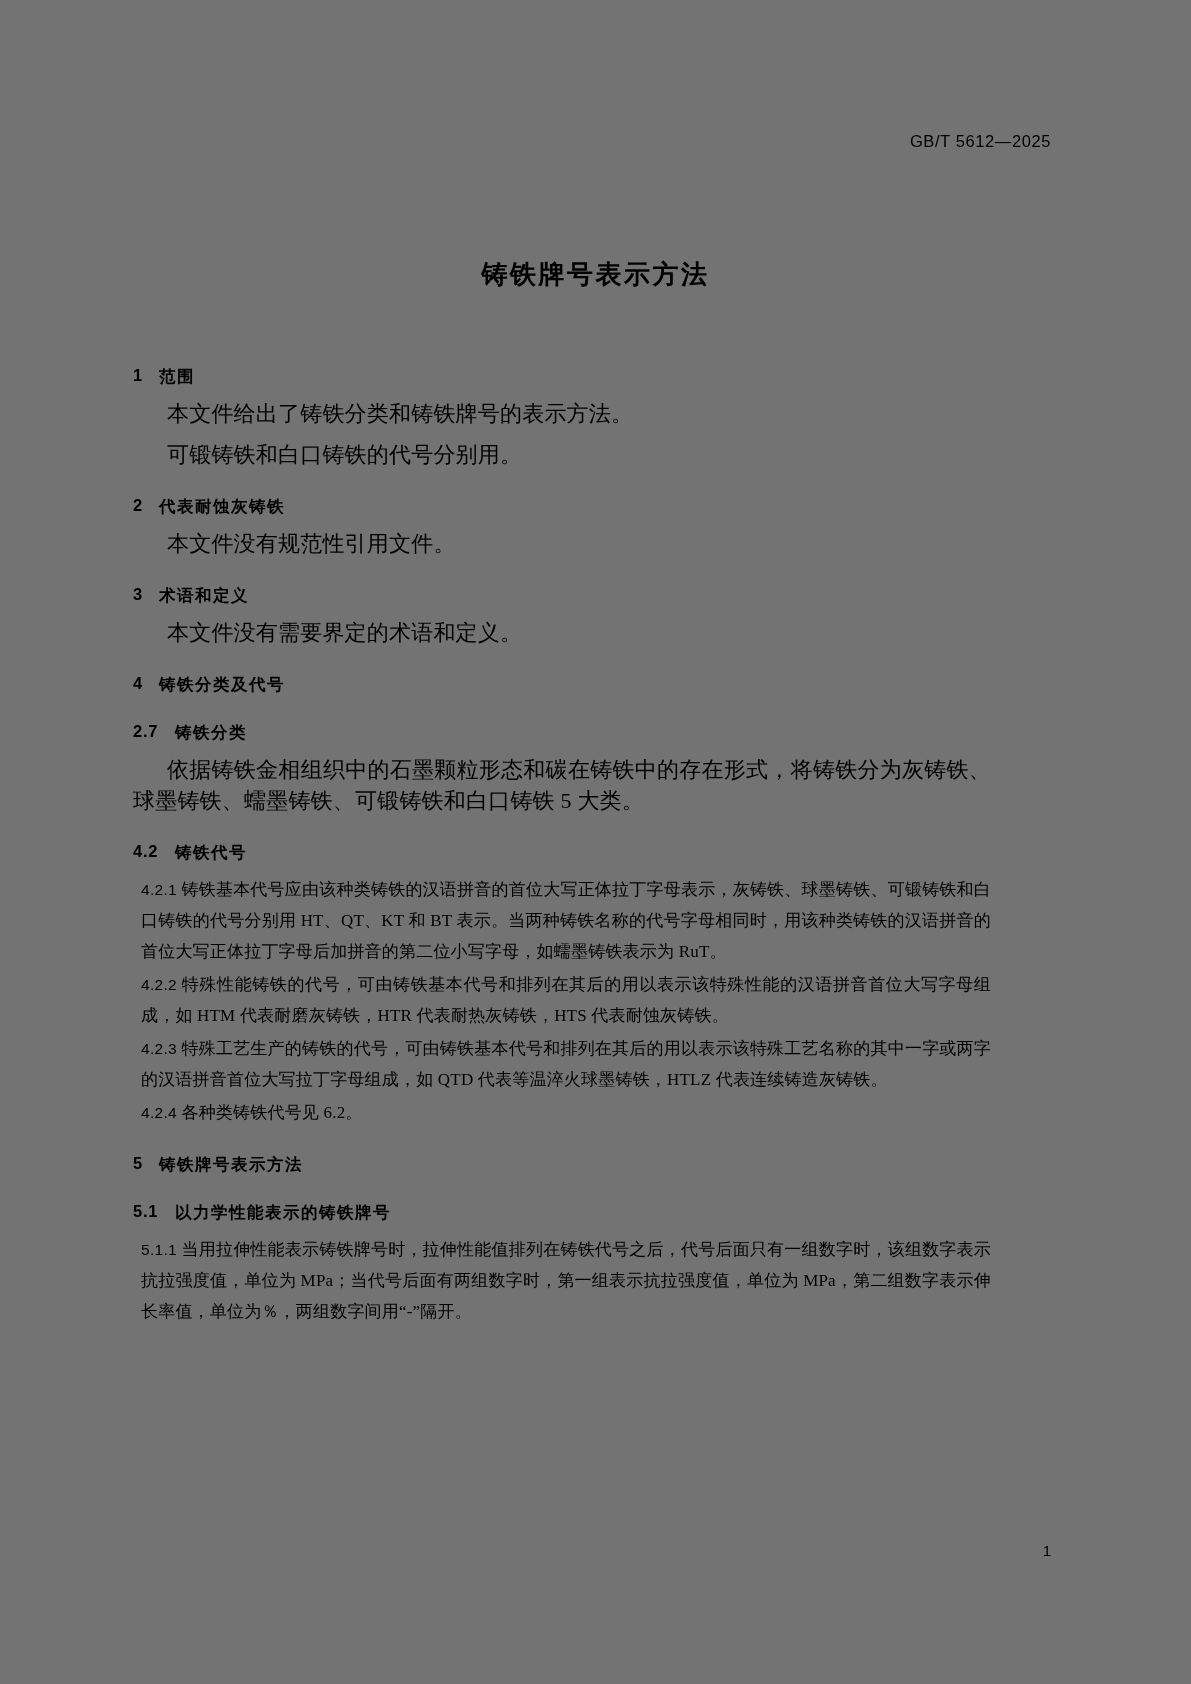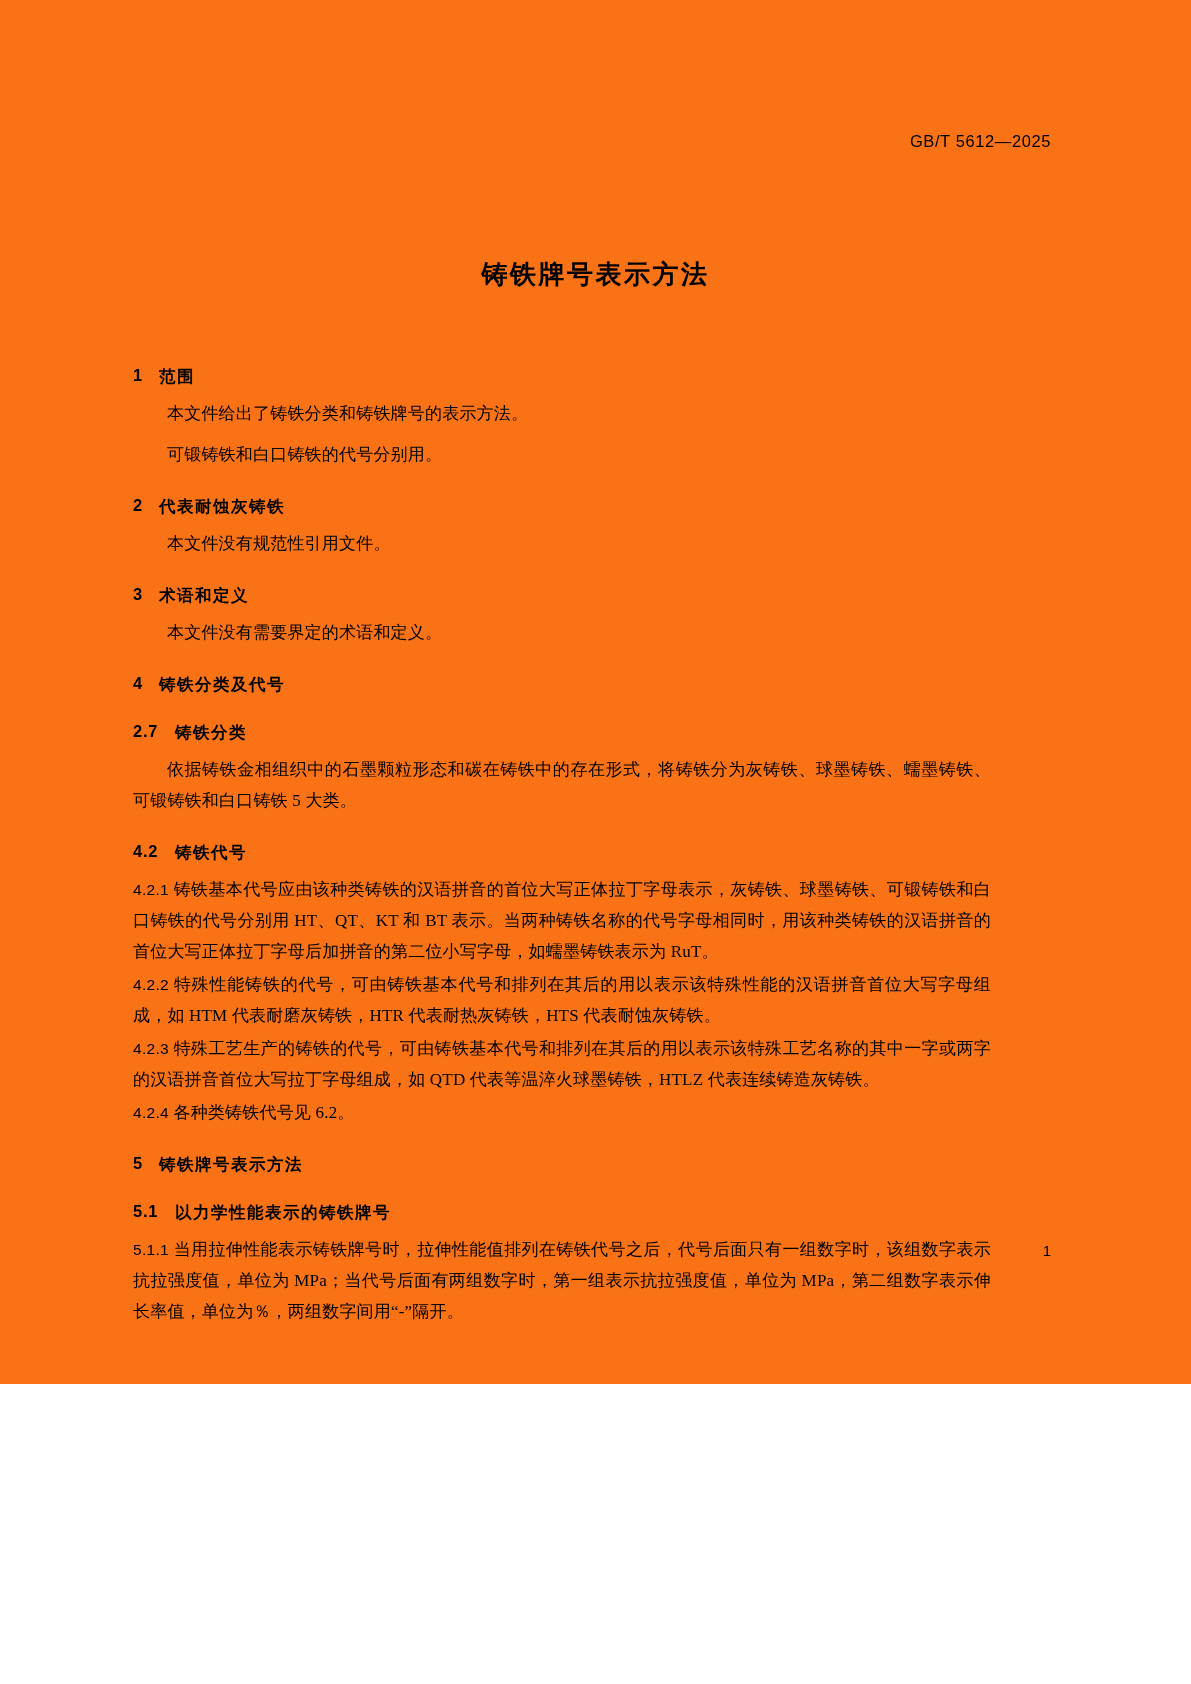--- a/index.html
+++ b/index.html
@@ -3,22 +3,22 @@
 <meta charset="utf-8">
 <style>
   html, body {
     margin: 0;
     padding: 0;
     background: #ffffff;
   }
   .page {
     position: relative;
     width: 1191px;
-    height: 1384px;
-    background: #f97316;
+    height: 1684px;
+    background: #737373;
     margin: 0 auto;
     box-sizing: border-box;
     font-family: "Liberation Serif", "DejaVu Serif", serif;
     color: #000000;
     overflow: hidden;
   }
   .header-std {
     position: absolute;
     top: 132px;
     right: 140px;
@@ -58,34 +58,34 @@
     min-width: 26px;
     font-weight: bold;
   }
   .clause-head.sub .num {
     min-width: 42px;
   }
   .clause-head .txt {
     letter-spacing: 1.5px;
   }
   p.para {
-    font-size: 17px;
+    font-size: 22px;
     line-height: 31px;
     margin: 10px 0 0 0;
     text-align: justify;
     text-justify: inter-ideograph;
     letter-spacing: 0.2px;
   }
   p.para.indent {
     text-indent: 34px;
   }
   p.numbered {
     font-size: 17px;
     line-height: 31px;
-    margin: 2px 0 0 0;
+    margin: 2px 0 0 8px;
     text-align: justify;
     text-justify: inter-ideograph;
     letter-spacing: 0.2px;
   }
   .inl-num {
     font-family: "Liberation Sans", sans-serif;
     font-size: 15.5px;
     letter-spacing: 0.3px;
   }
   .page-number {

